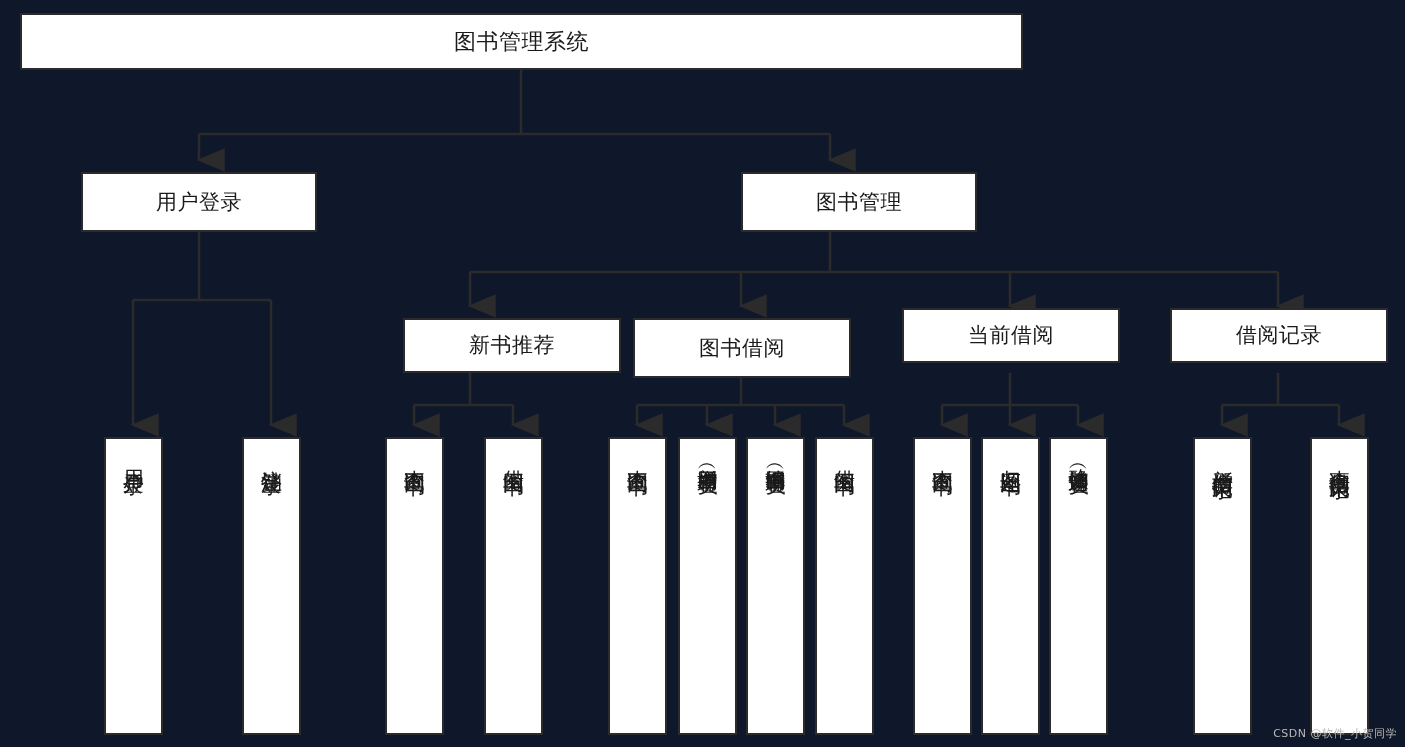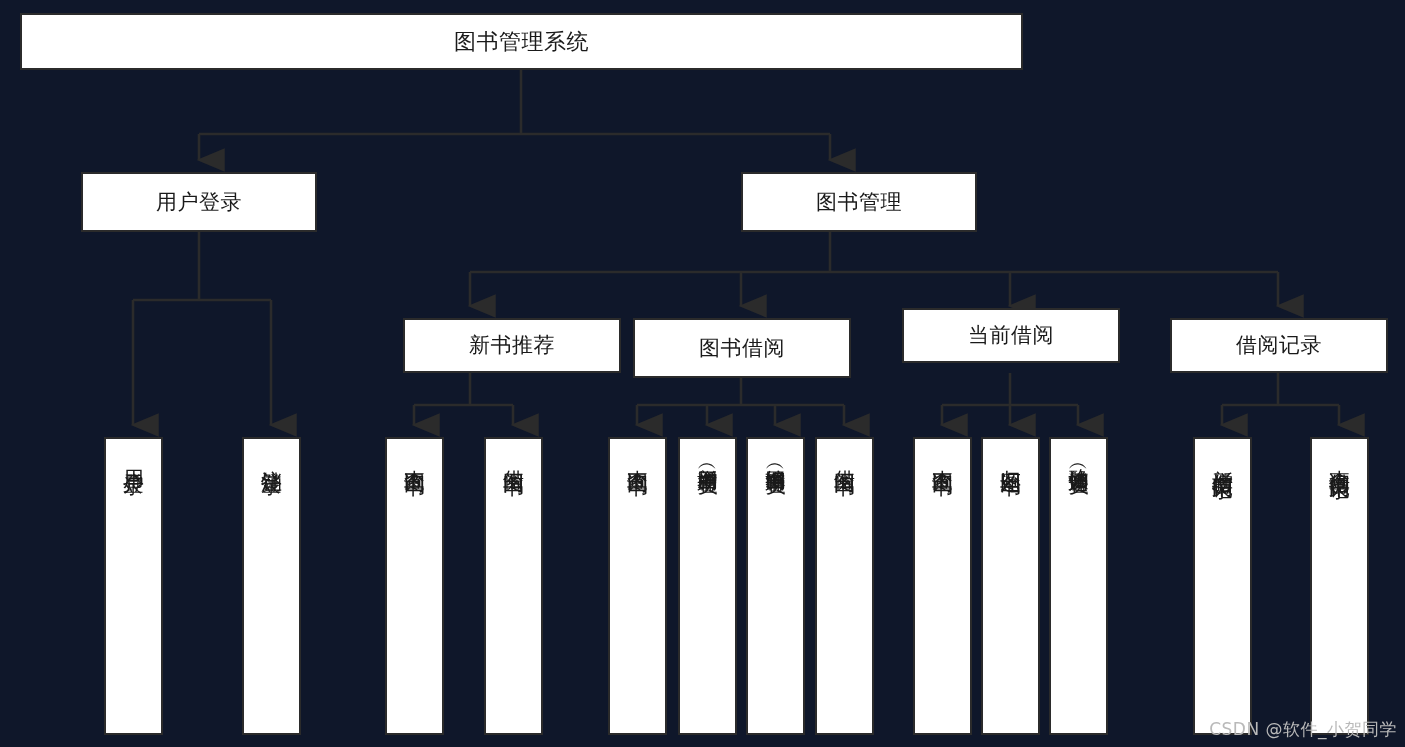--- a/index.html
+++ b/index.html
@@ -59,21 +59,21 @@
     line-height:1.05;
     letter-spacing:2px;
     white-space:nowrap;
   }
   .node.vert.tall .label{font-size:20px;letter-spacing:1px;}
   
   #watermark{
     position:absolute;
     right:8px;
     bottom:6px;
-    font-size:17px;
+    font-size:11px;
     color:#b9b9b9;
     letter-spacing:0.5px;
     white-space:nowrap;
     user-select:none;
   }
 </style>
 </head>
 <body>
 
 <div id="canvas">
@@ -146,21 +146,21 @@
   </div>
 
   <div class="node horiz" style="left:633px;top:318px;width:218px;height:60px;">
     <span class="label">图书借阅</span>
   </div>
 
   <div class="node horiz" style="left:902px;top:308px;width:218px;height:55px;">
     <span class="label">当前借阅</span>
   </div>
 
-  <div class="node horiz" style="left:1170px;top:318px;width:218px;height:55px;">
+  <div class="node horiz" style="left:1170px;top:308px;width:218px;height:55px;">
     <span class="label">借阅记录</span>
   </div>
 
   <div class="node vert" style="left:104px;top:437px;width:59px;height:298px;">
     <span class="label">用户登录</span>
   </div>
 
   <div class="node vert" style="left:242px;top:437px;width:59px;height:298px;">
     <span class="label">注销登录</span>
   </div>

